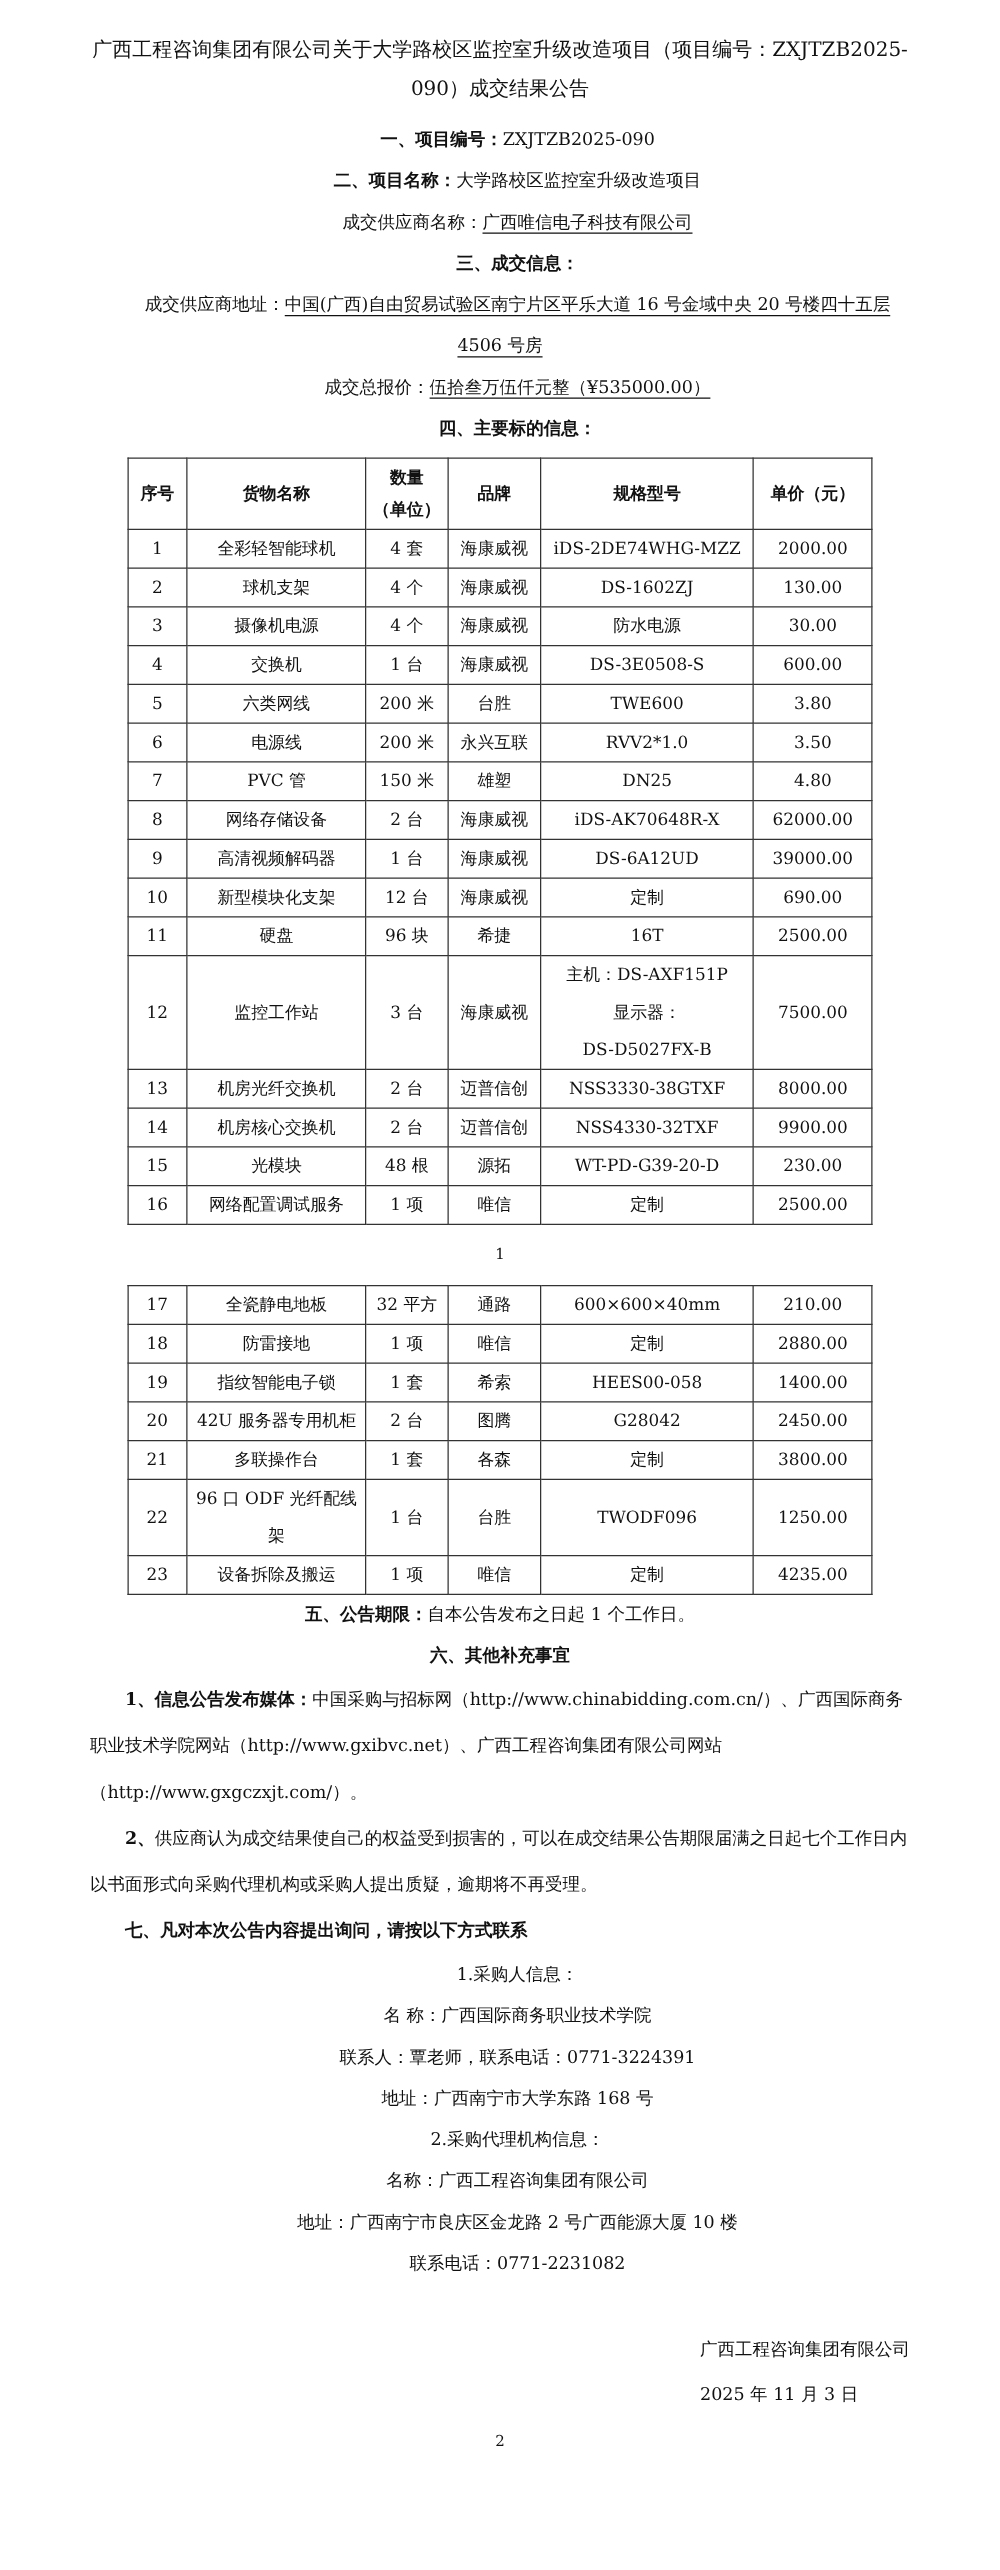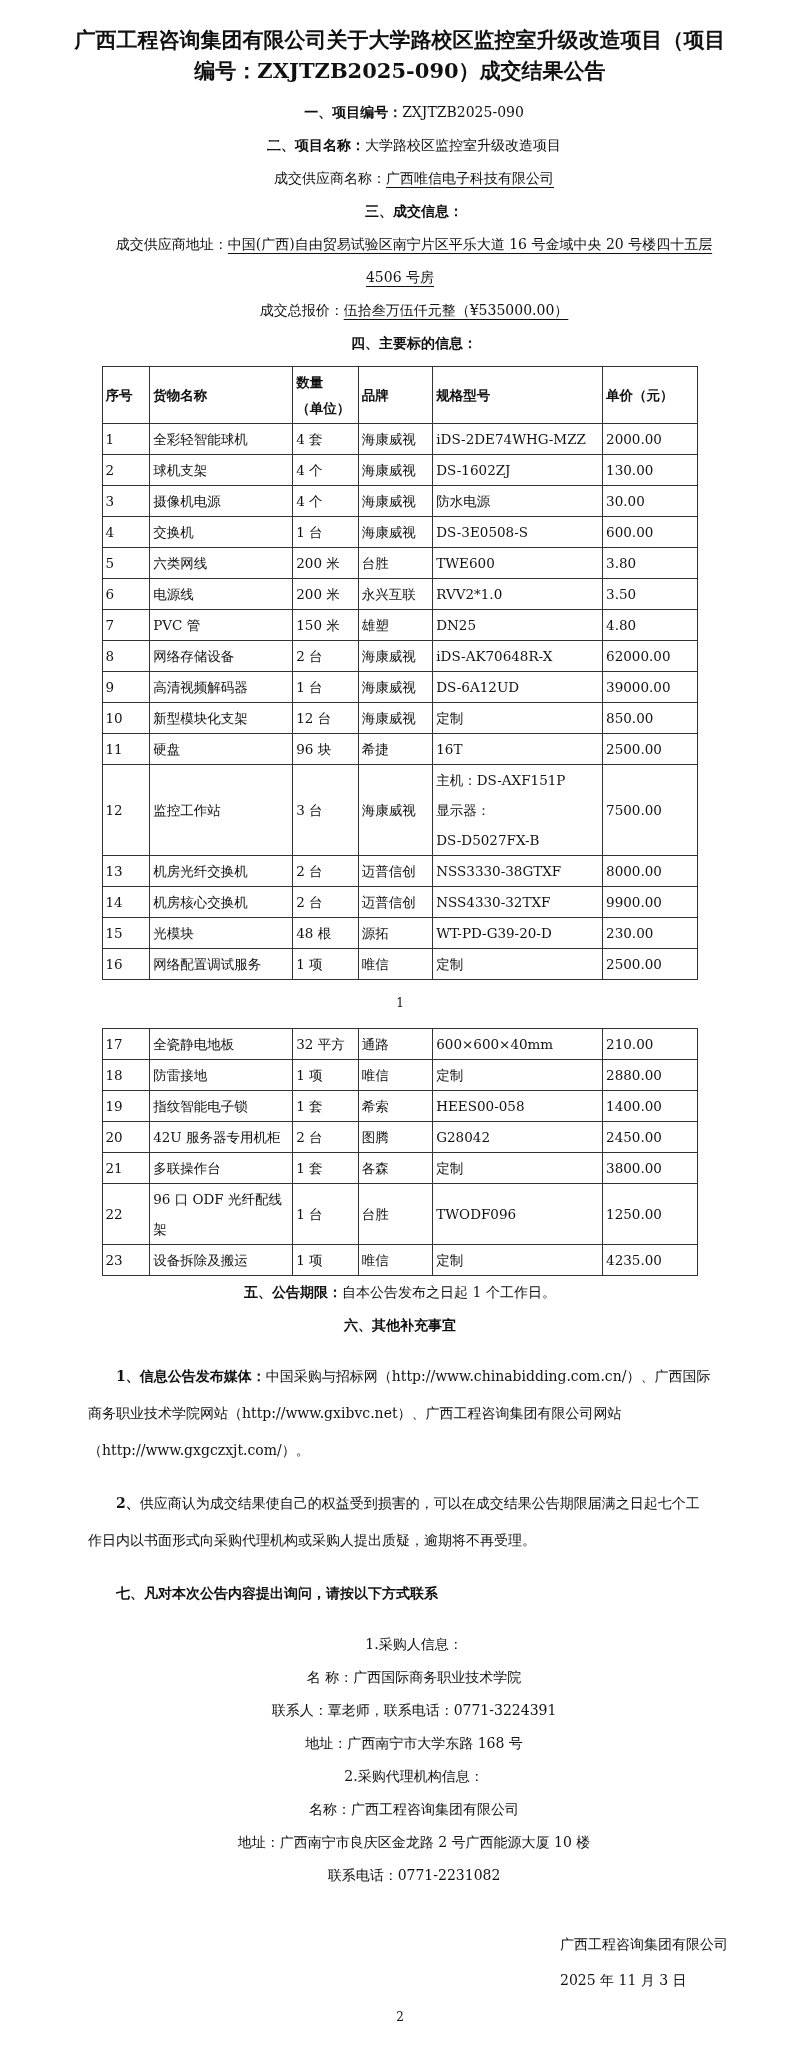--- a/index.html
+++ b/index.html
@@ -2,31 +2,31 @@
 <html><head>
 <meta charset="utf-8">
 <style>
   html,body{margin:0;padding:0;}
   body{
     width:800px;height:2056px;overflow:hidden;background:#ffffff;color:#111;
     font-family:"DejaVu Serif","Liberation Serif",serif;
   }
   .page{padding:24px 72px 0 72px;}
   .doc-title{
-    font-size:21px;line-height:31px;font-weight:bold;text-align:center;
+    font-size:16px;line-height:31px;font-weight:normal;text-align:center;
     margin:0 0 10px 0;
   }
   .p{font-size:14px;line-height:33px;margin:0;text-align:center;}
-  .p2{font-size:14px;line-height:37px;margin:16px;}
+  .p2{font-size:14px;line-height:37px;margin:0;}
   .indent{text-indent:2em;}
   .u{text-decoration:underline;text-underline-offset:4px;}
   b{font-weight:bold;}
   table.items{
     width:91%;margin:6px auto 0 auto;border-collapse:collapse;
-    font-size:13.5px;text-align:left;table-layout:fixed;
+    font-size:13.5px;text-align:center;table-layout:fixed;
   }
   table.items th,table.items td{
     border:1px solid #333;padding:0 3px;vertical-align:middle;
     overflow:hidden;
   }
   table.items th{font-weight:bold;height:56px;line-height:26px;white-space:pre-line;}
   table.items td{height:30px;line-height:30px;}
   td.col-spec{white-space:pre-line;}
   .pageno{text-align:center;font-size:12px;line-height:30px;margin:8px 0 10px 0;}
   .pageno2{text-align:center;font-size:12px;line-height:30px;margin:4px 0 0 0;}
@@ -149,21 +149,21 @@
           <td class="col-brand">海康威视</td>
           <td class="col-spec">DS-6A12UD</td>
           <td class="col-price">39000.00</td>
         </tr>
         <tr>
           <td class="col-seq">10</td>
           <td class="col-name">新型模块化支架</td>
           <td class="col-qty">12 台</td>
           <td class="col-brand">海康威视</td>
           <td class="col-spec">定制</td>
-          <td class="col-price">850.00</td>
+          <td class="col-price">690.00</td>
         </tr>
         <tr>
           <td class="col-seq">11</td>
           <td class="col-name">硬盘</td>
           <td class="col-qty">96 块</td>
           <td class="col-brand">希捷</td>
           <td class="col-spec">16T</td>
           <td class="col-price">2500.00</td>
         </tr>
         <tr>

